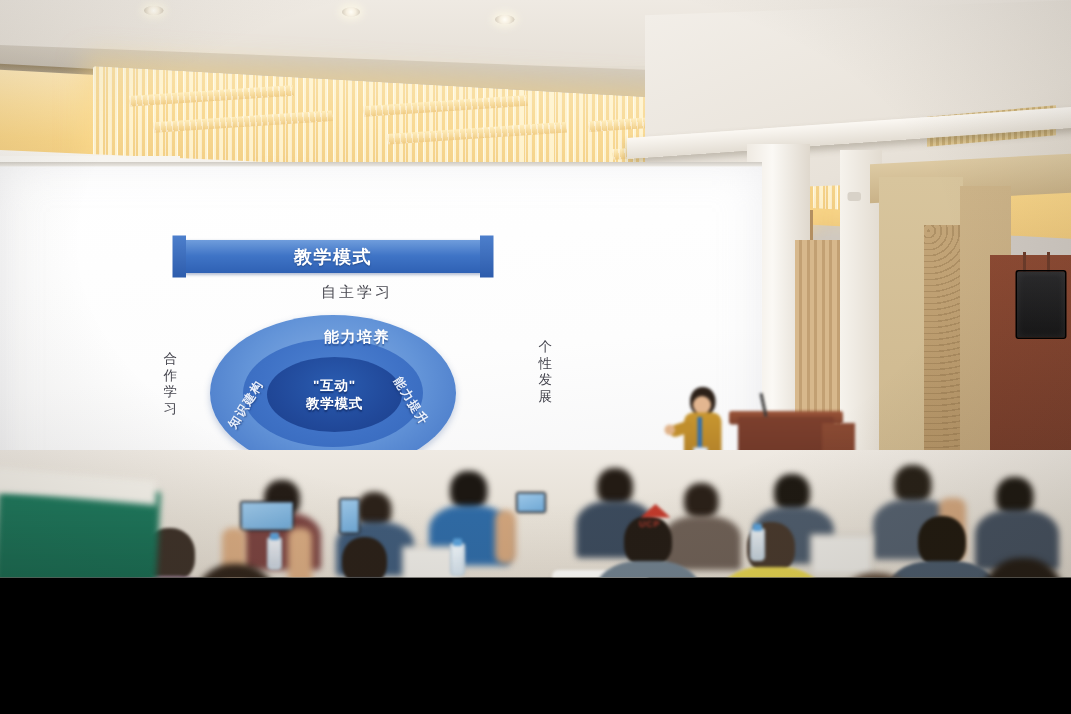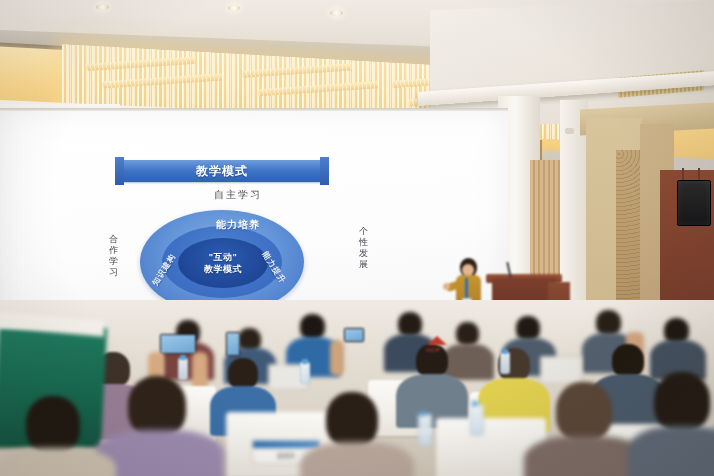--- a/index.html
+++ b/index.html
@@ -1,19 +1,19 @@
 <!DOCTYPE html>
 <html><head>
 <meta charset="utf-8">
 <style>
   html,body{margin:0;padding:0;background:#000;}
   body{font-family:"Liberation Sans","DejaVu Sans",sans-serif;}
 
   #stage{
-    position:relative;width:714px;height:476px;overflow:hidden;
+    position:relative;width:714px;height:385px;overflow:hidden;
     background:#cfc9c2;
   }
 
   
   .ceil-base{position:absolute;left:0;top:0;width:714px;height:120px;
     background:linear-gradient(180deg,#e9e4dc 0%,#e2dcd3 42%,#d9d2c8 100%);}
   .ceil-upper{position:absolute;left:0;top:0;width:714px;height:44px;
     background:linear-gradient(180deg,#efeae3 0%,#e6e0d7 100%);}
   .ceil-soffit{position:absolute;left:0;top:30px;width:714px;height:22px;
     background:linear-gradient(180deg,#cfc7ba 0%,#b9b0a2 100%);

